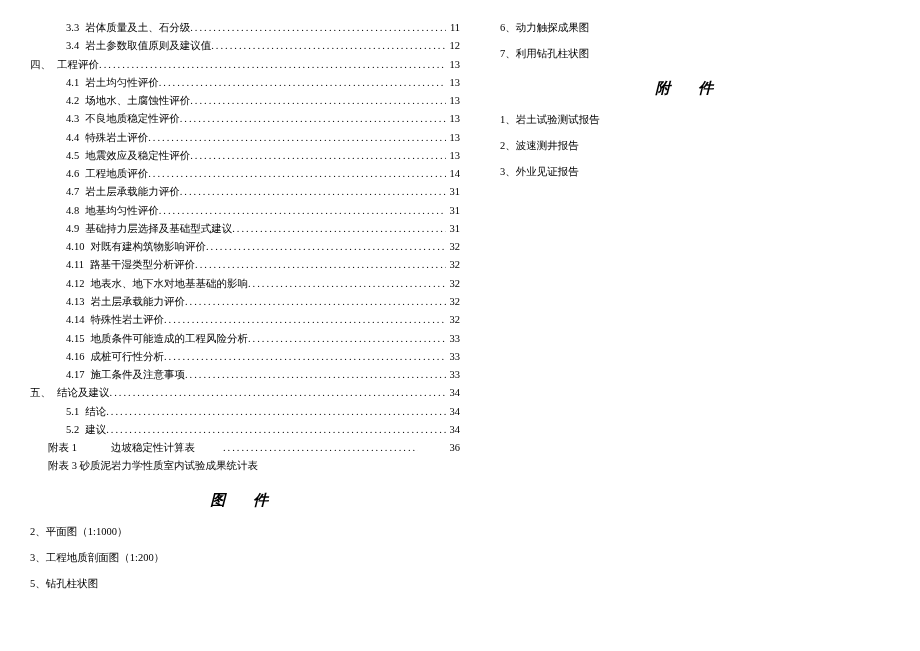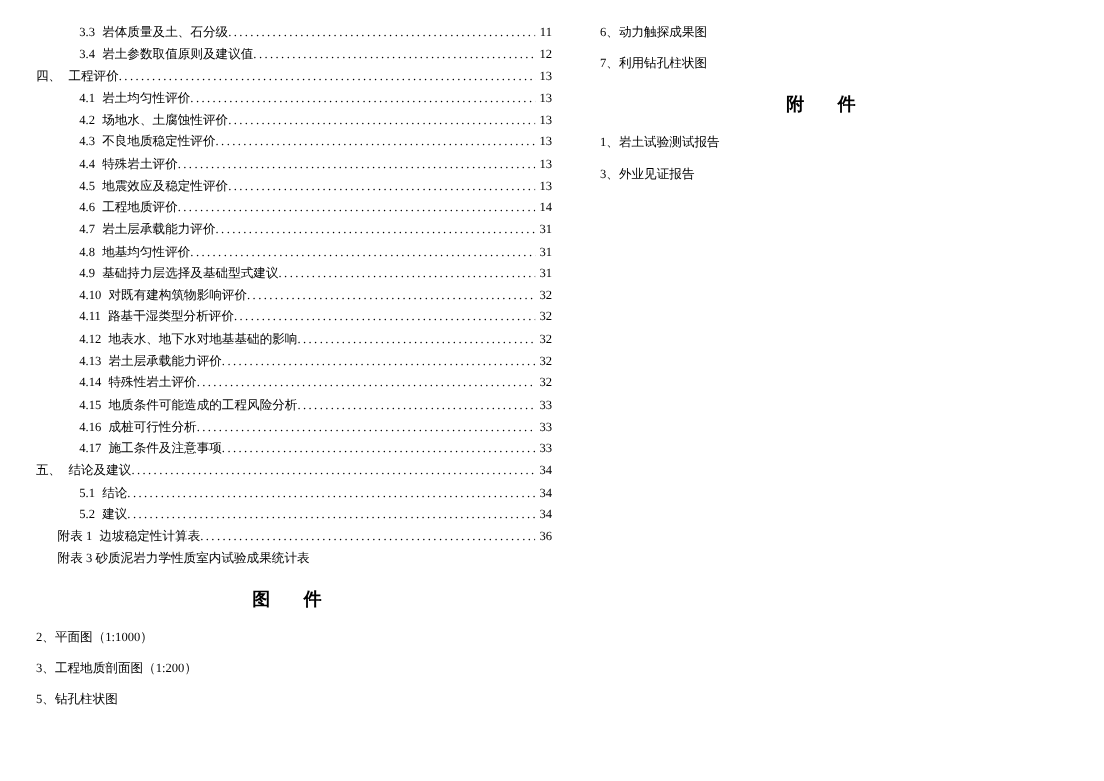--- a/index.html
+++ b/index.html
@@ -11,33 +11,34 @@
       font-size: 10.5px;
       color: #000;
       display: flex;
       padding: 20px 30px;
       line-height: 1.55;
     }
     .col-left { width: 450px; padding-right: 20px; }
     .col-right { width: 400px; padding-left: 20px; }
     .toc-row { display: flex; align-items: baseline; margin-bottom: 2px; white-space: nowrap; }
     .indent-0 { margin-left: 0; }
-    .indent-1 { margin-left: 18px; }
+    .indent-1 { margin-left: 18px; gap: 28px; }
     .indent-2 { margin-left: 36px; align-items: center; }
     .num { flex: 0 0 auto; margin-right: 6px; }
     .title { flex: 0 0 auto; font-family: Liberation Serif, serif; }
     .dots { flex: 1 1 auto; overflow: hidden; letter-spacing: 2px; color: #000; }
     .pg { flex: 0 0 auto; margin-left: 4px; }
     .plain-row { margin-bottom: 2px; }
     .heading {
       text-align: center;
       font-weight: bold;
       font-size: 15px;
       letter-spacing: 12px;
       margin: 14px 0 12px;
+      font-style: italic;
     }
     .list-item { margin-bottom: 10px; margin-left: 0; }
   </style>
 </head>
 <body>
 
 <div class="col-left">
   <div id="toc-container">
       <div class="toc-row indent-2">
         <span class="num">3.3</span>
@@ -194,15 +195,16 @@
 </div>
 
 <div class="col-right">
   <div id="figures-right">
       <div class="list-item">6、动力触探成果图</div>
       <div class="list-item">7、利用钻孔柱状图</div>
     </div>
   <div class="heading">附  件</div>
   <div id="attachments">
       <div class="list-item">1、岩土试验测试报告</div>
+      <div class="list-item">2、波速测井报告</div>
       <div class="list-item">3、外业见证报告</div>
     </div>
 </div>
 
 </body></html>

